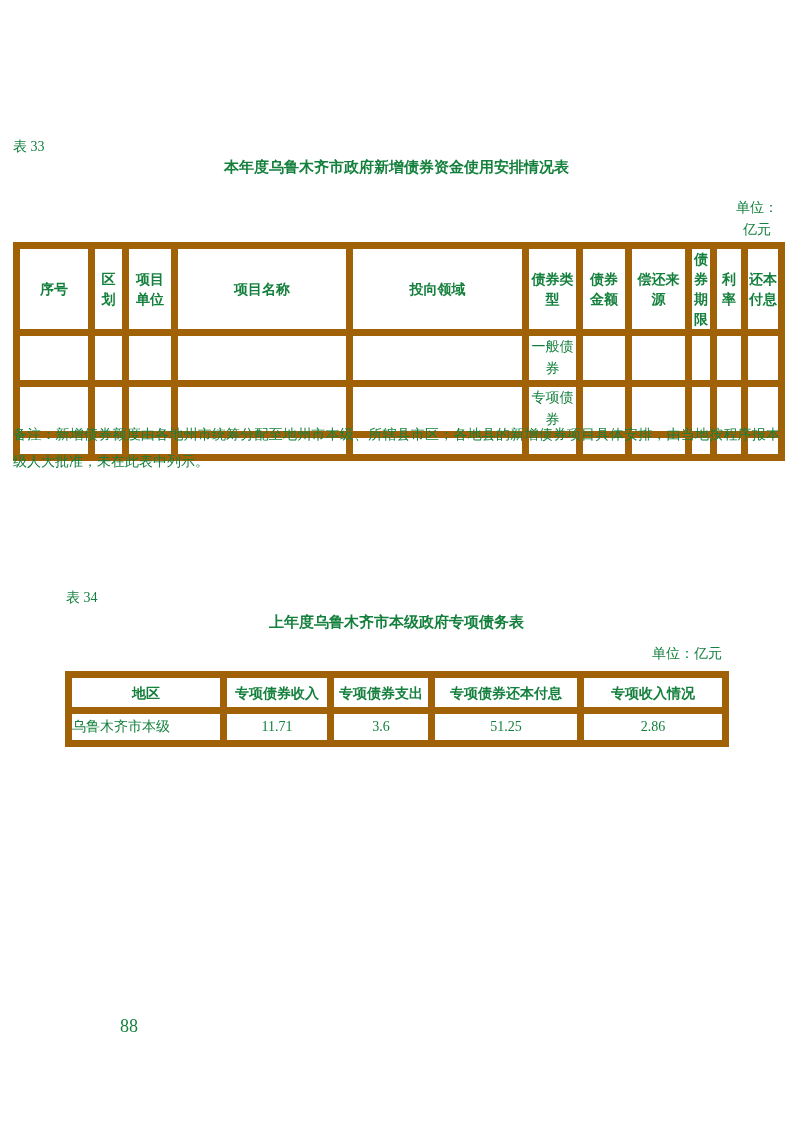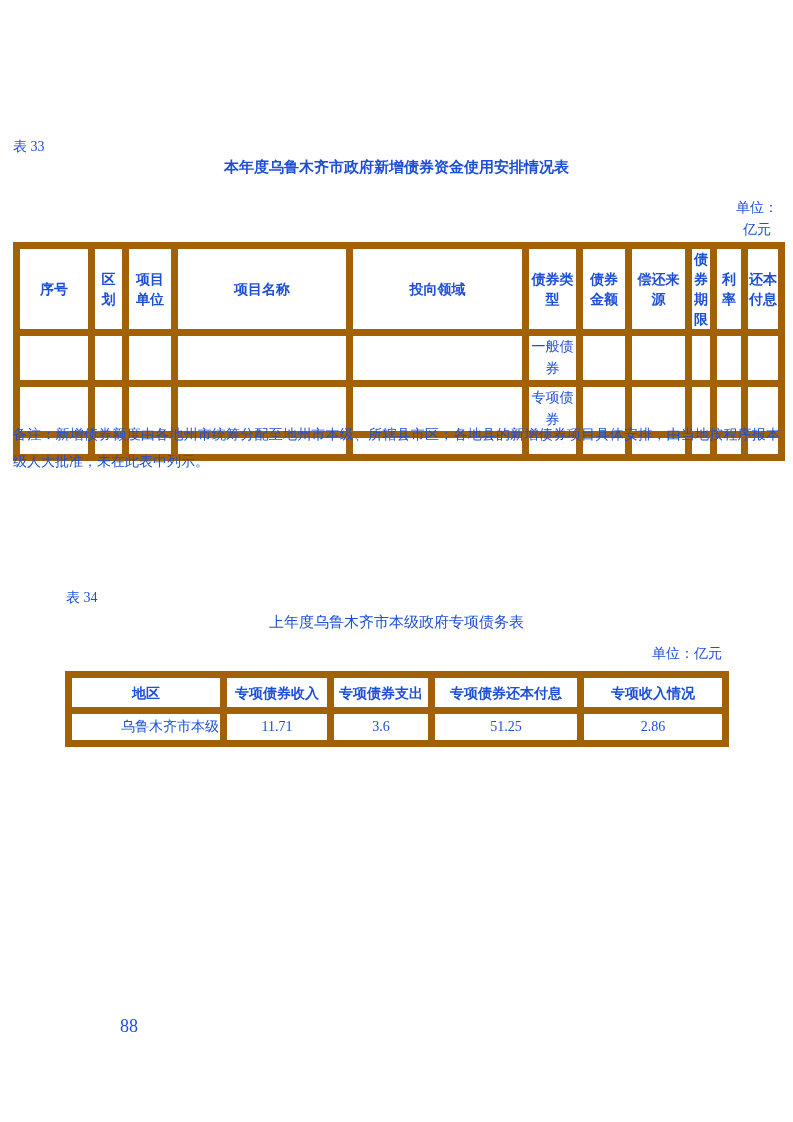--- a/index.html
+++ b/index.html
@@ -2,21 +2,21 @@
 <html><head>
 <meta charset="utf-8">
 <style>
   * { margin: 0; padding: 0; box-sizing: border-box; }
   html, body { background: #ffffff; }
   .page {
     position: relative;
     width: 793px;
     height: 1122px;
     background: #ffffff;
-    color: #1d4ed8;
+    color: #15803d;
     font-family: "Liberation Serif", "DejaVu Serif", serif;
     font-size: 14px;
     overflow: hidden;
   }
   .abs { position: absolute; }
 
   
   table {
     border-collapse: collapse;
     table-layout: fixed;
@@ -62,27 +62,27 @@
     font-size: 14px; line-height: 27px;
     text-align: justify;
   }
 
   
   .t34-label { left: 66px; top: 589px; font-size: 14px; }
   .t34-title {
     left: 0; top: 613px; width: 793px;
     text-align: center;
     font-family: "Liberation Sans", "DejaVu Sans", sans-serif;
-    font-weight: normal; font-size: 15px;
+    font-weight: bold; font-size: 15px;
   }
   .t34-unit { right: 71px; top: 645px; font-size: 14px; }
   .t34-table { left: 65px; top: 671px; width: 657px; }
   .t34-table th { height: 36px; }
   .t34-table td { height: 33px; }
-  .cell-left { text-align: right; padding-left: 0; }
+  .cell-left { text-align: left; padding-left: 0; }
 
   
   .page-number { left: 120px; top: 1016px; font-size: 18px; }
 </style>
 </head>
 <body>
 
 <div class="page">
 
   <div class="abs t33-label">表 33</div>

